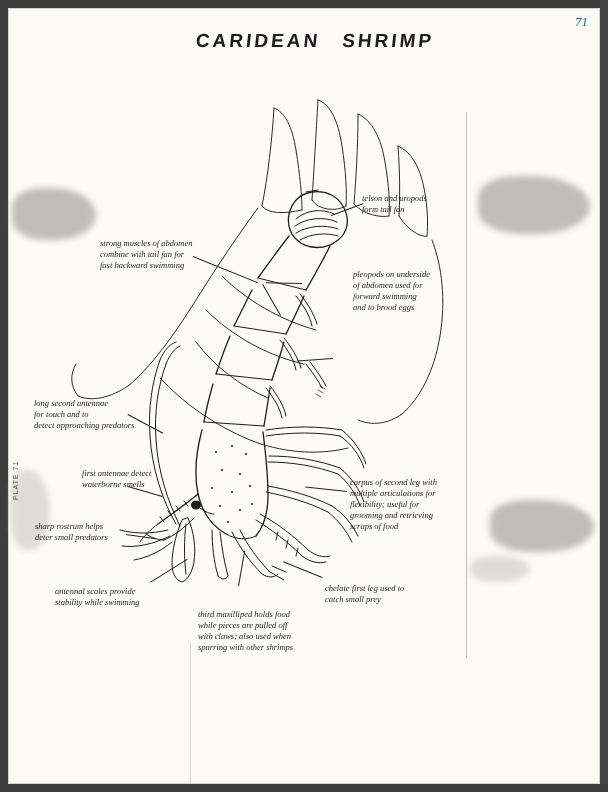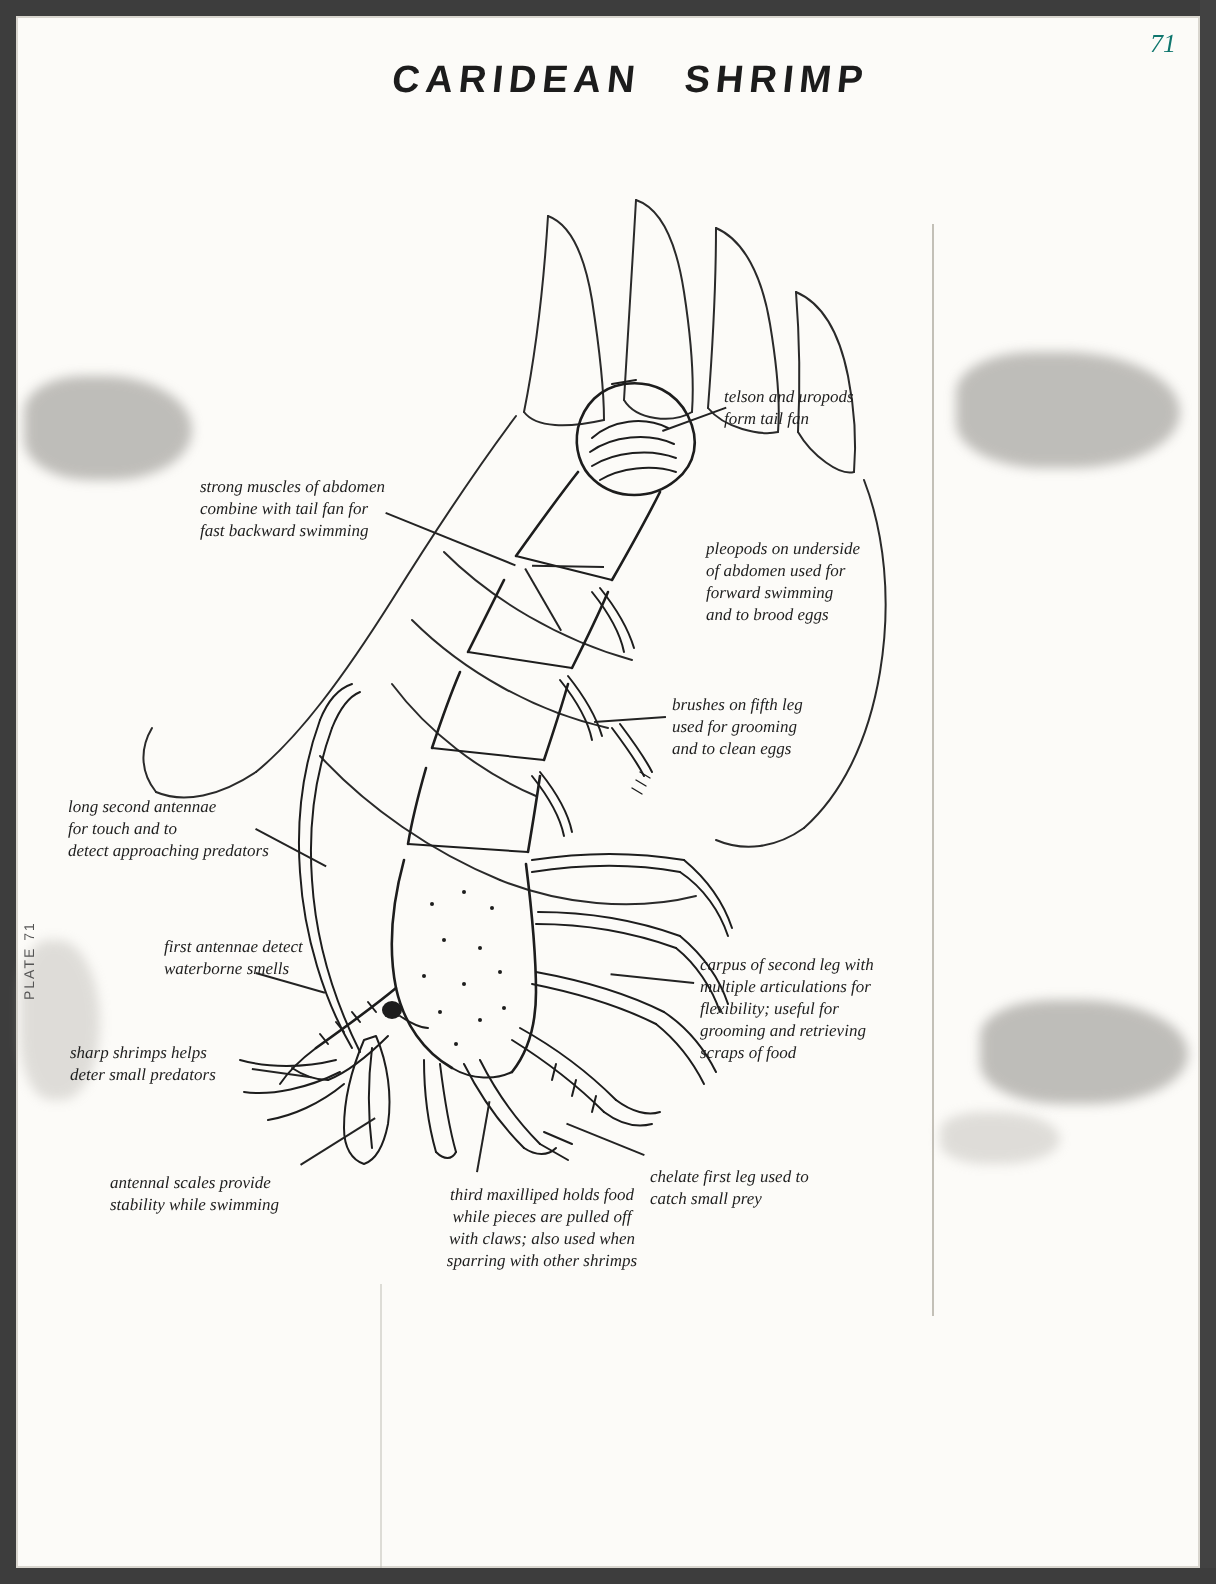--- a/index.html
+++ b/index.html
@@ -316,37 +316,34 @@
 
   <div class="label right" style="left:362px; top:193px; width:110px;font-style:italic;">telson and uropods
 form tail fan</div>
   <div class="label left" style="left:100px; top:238px; width:140px;">strong muscles of abdomen
 combine with tail fan for
 fast backward swimming</div>
   <div class="label right" style="left:305px; top:269px; width:116px;margin-left:48px;">pleopods on underside
 of abdomen used for
 forward swimming
 and to brood eggs</div>
-  <div class="label right" style="left:336px; top:347px; width:114px;">brushes on fifth leg
-used for grooming
-and to clean eggs</div>
   <div class="label left" style="left:34px; top:386px; width:146px;margin-top:12px;">long second antennae
 for touch and to
 detect approaching predators</div>
   <div class="label left" style="left:38px; top:468px; width:120px;margin-left:44px;">first antennae detect
 waterborne smells</div>
   <div class="label right" style="left:350px; top:477px; width:136px;">carpus of second leg with
 multiple articulations for
 flexibility; useful for
 grooming and retrieving
 scraps of food</div>
-  <div class="label left" style="left:35px; top:521px; width:120px;">sharp shrimps helps
+  <div class="label left" style="left:35px; top:521px; width:120px;">sharp rostrum helps
 deter small predators</div>
   <div class="label left" style="left:55px; top:586px; width:134px;font-style:italic;">antennal scales provide
 stability while swimming</div>
-  <div class="label left" style="left:198px; top:592px; width:146px;text-align:center;">third maxilliped holds food
+  <div class="label left" style="left:198px; top:609px; width:146px;">third maxilliped holds food
 while pieces are pulled off
 with claws; also used when
 sparring with other shrimps</div>
   <div class="label right" style="left:325px; top:583px; width:136px;">chelate first leg used to
 catch small prey</div>
 
 </div>
 
 </body></html>

